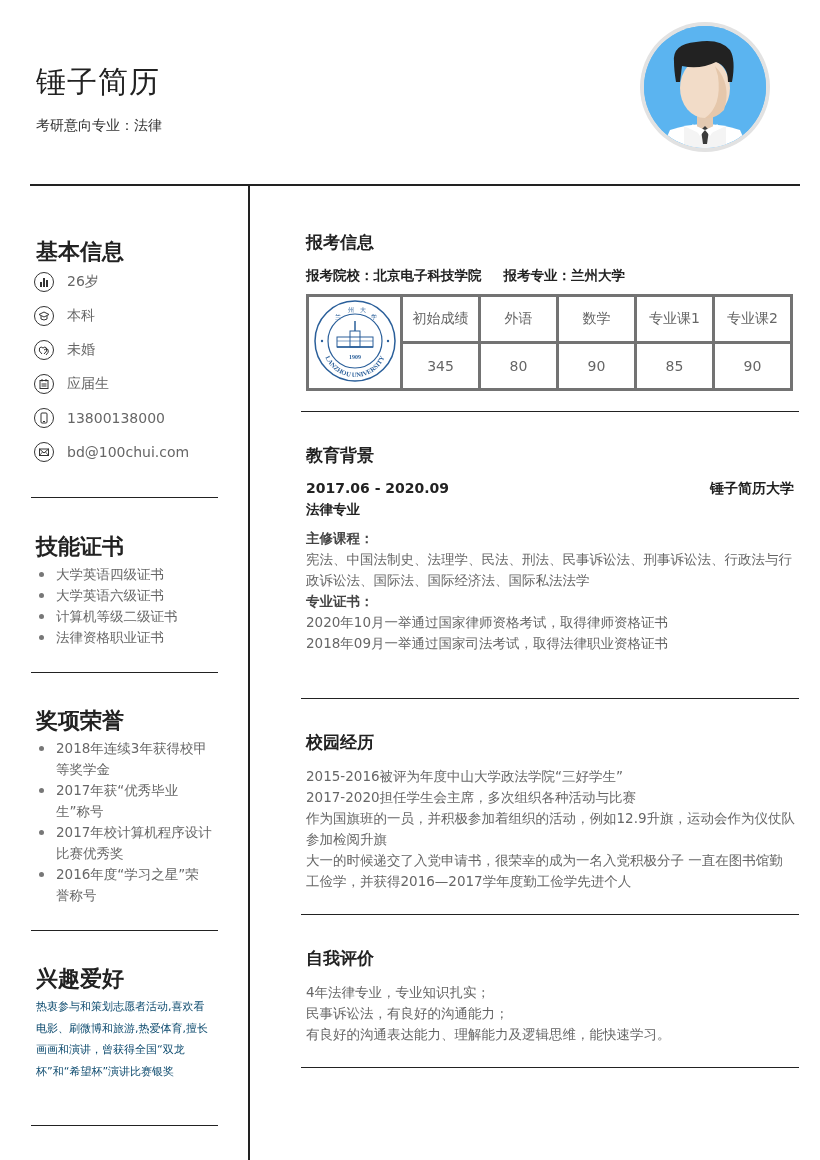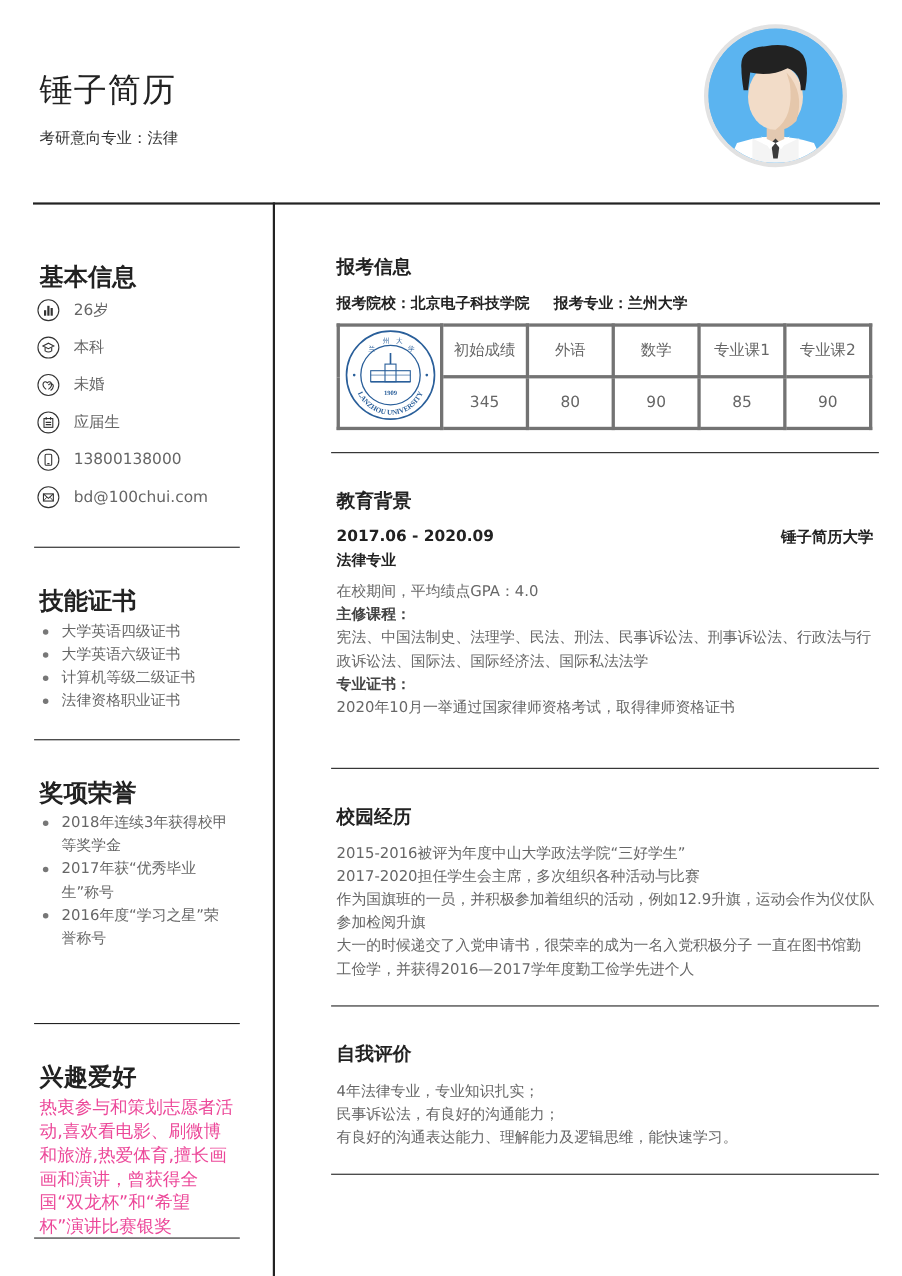--- a/index.html
+++ b/index.html
@@ -22,21 +22,21 @@
     .side-sep { position: absolute; left: 31px; width: 187px; height: 1px; background: #222; }
     .info-row { position: absolute; left: 34px; height: 22px; display: flex; align-items: center; }
     .info-icon { width: 20px; height: 20px; border: 1.5px solid #333; border-radius: 50%; display: flex; align-items: center; justify-content: center; }
     .info-icon svg { width: 12px; height: 12px; }
     .info-text { margin-left: 13px; font-size: 14px; color: #666; }
 
     .bullet-list { position: absolute; left: 36px; width: 180px; list-style: none; }
     .bullet-list li { position: relative; padding-left: 20px; font-size: 13.5px; line-height: 21px; color: #666; }
     .bullet-list li::before { content: ""; position: absolute; left: 3px; top: 8px; width: 5px; height: 5px; border-radius: 50%; background: #777; }
 
-    .hobby-text { position: absolute; left: 36px; top: 996px; width: 176px; font-size: 16px; line-height: 21.5px; color: #ec4899; }
+    .hobby-text { position: absolute; left: 36px; top: 996px; width: 176px; font-size: 11px; line-height: 21.5px; color: #0c4a6e; }
 
     
     .sec-title { position: absolute; left: 306px; font-size: 17px; font-weight: 700; color: #222; }
     .main-sep { position: absolute; left: 301px; width: 498px; height: 1px; background: #222; }
     .apply-line { position: absolute; left: 306px; top: 267px; font-size: 13.5px; font-weight: 700; color: #222; }
     .apply-line span { display: inline-block; }
     .apply-line .gap { width: 22px; }
 
     .score-table { position: absolute; left: 306px; top: 294px; width: 487px; height: 94px; border-collapse: collapse; }
     .score-table td { border: 3px solid #737373; text-align: center; font-size: 14px; color: #666; width: 78px; height: 47px; }
@@ -145,20 +145,21 @@
   <li>计算机等级二级证书</li>
   <li>法律资格职业证书</li>
 </ul>
 
 <div class="side-sep" style="top:672px;"></div>
 
 <div class="side-title" style="top:706px;">奖项荣誉</div>
 <ul class="bullet-list" style="top:738px; width:176px;">
   <li>2018年连续3年获得校甲等奖学金</li>
   <li>2017年获“优秀毕业生”称号</li>
+  <li>2017年校计算机程序设计比赛优秀奖</li>
   <li>2016年度“学习之星”荣誉称号</li>
 </ul>
 
 <div class="side-sep" style="top:930px;"></div>
 
 <div class="side-title" style="top:964px;">兴趣爱好</div>
 <div class="hobby-text">热衷参与和策划志愿者活动,喜欢看电影、刷微博和旅游,热爱体育,擅长画画和演讲，曾获得全国“双龙杯”和“希望杯”演讲比赛银奖</div>
 
 <div class="side-sep" style="top:1125px;"></div>
 
@@ -206,25 +207,25 @@
 </tbody>
   </table>
 
 <div class="main-sep" style="top:411px;"></div>
 
 <div class="sec-title" style="top:444px;">教育背景</div>
 <div class="edu-date">2017.06 - 2020.09</div>
 <div class="edu-school">锤子简历大学</div>
 <div class="edu-major">法律专业</div>
 <div class="text-block" style="top:528px;">
-  <div>在校期间，平均绩点GPA：4.0</div>
   <div class="bold">主修课程：</div>
   <div>宪法、中国法制史、法理学、民法、刑法、民事诉讼法、刑事诉讼法、行政法与行政诉讼法、国际法、国际经济法、国际私法法学</div>
   <div class="bold">专业证书：</div>
   <div>2020年10月一举通过国家律师资格考试，取得律师资格证书</div>
+  <div>2018年09月一举通过国家司法考试，取得法律职业资格证书</div>
 </div>
 
 <div class="main-sep" style="top:698px;"></div>
 
 <div class="sec-title" style="top:731px;">校园经历</div>
 <div class="text-block" style="top:766px;">
   <div>2015-2016被评为年度中山大学政法学院“三好学生”</div>
   <div>2017-2020担任学生会主席，多次组织各种活动与比赛</div>
   <div>作为国旗班的一员，并积极参加着组织的活动，例如12.9升旗，运动会作为仪仗队参加检阅升旗</div>
   <div>大一的时候递交了入党申请书，很荣幸的成为一名入党积极分子 一直在图书馆勤工俭学，并获得2016—2017学年度勤工俭学先进个人</div>

